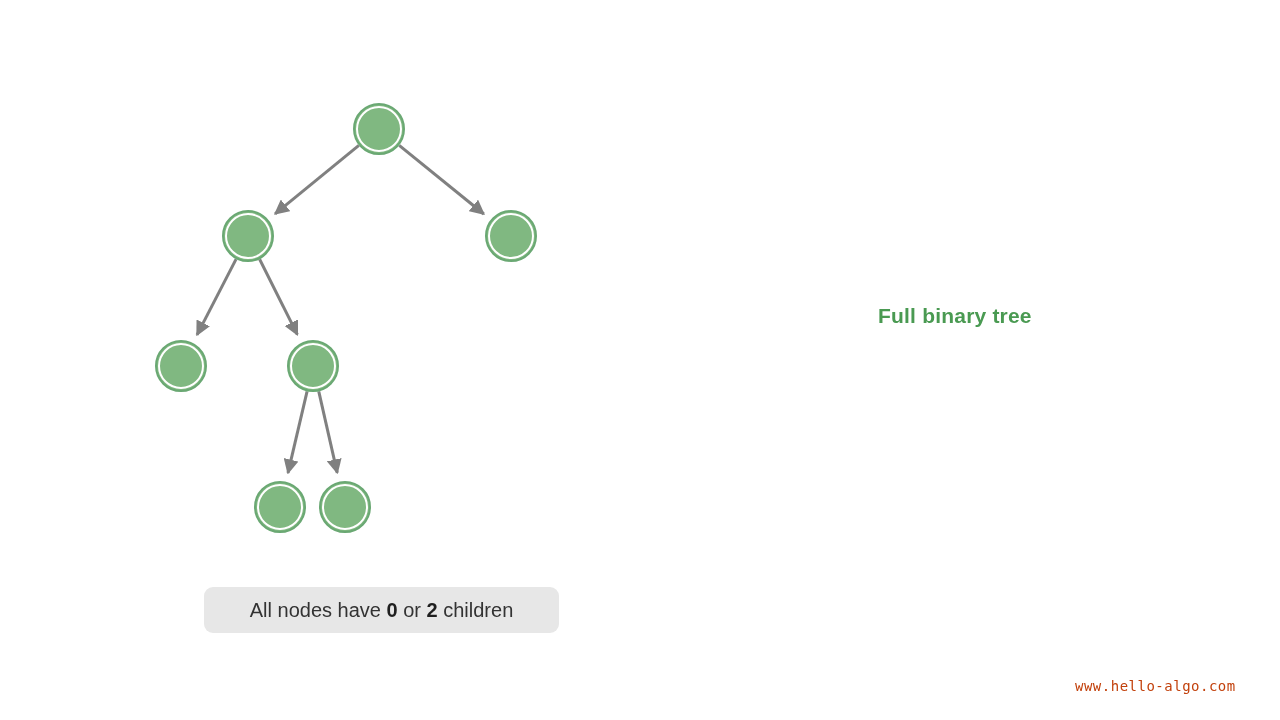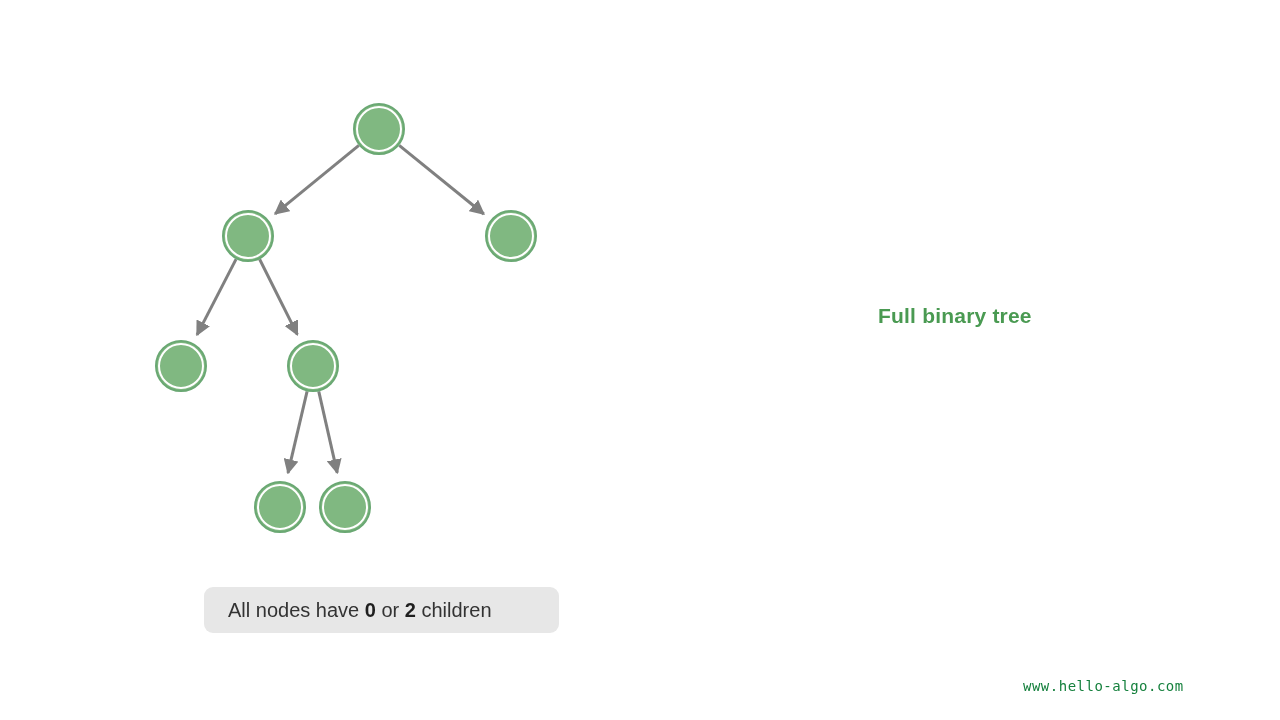--- a/index.html
+++ b/index.html
@@ -33,21 +33,21 @@
     font-weight: bold;
     font-size: 21px;
     letter-spacing: 0.2px;
     color: #4a9a52;
     white-space: nowrap;
   }
   .caption-pill {
     position: absolute;
     display: flex;
     align-items: center;
-    justify-content: flex-start;
+    justify-content: center;
     background: #e7e7e7;
     border-radius: 9px;
     font-family: "Liberation Sans", sans-serif;
     font-size: 20px;
     color: #333333;
     white-space: nowrap;
     padding: 6px 24px;
     box-sizing: border-box;
   }
   .caption-pill .strong {
@@ -125,15 +125,15 @@
   <div class="diagram-title" style="left: 878px; top: 304px; color: rgb(74, 154, 82); text-align: right;">Full binary tree</div>
 
   <div class="caption-pill" style="left: 204px; top: 587px; width: 355px; height: 46px; background: rgb(231, 231, 231); color: rgb(51, 51, 51);">
     <span class="caption-seg">All nodes have </span>
       <span class="caption-seg strong">0</span>
       <span class="caption-seg"> or </span>
       <span class="caption-seg strong">2</span>
       <span class="caption-seg"> children</span>
   </div>
 
-  <div class="watermark" style="left: 1023px; top: 678px; color: #15803d;">www.hello-algo.com</div>
+  <div class="watermark" style="left: 1075px; top: 678px; color: #c2410c;">www.hello-algo.com</div>
 
 </div>
 
 </body></html>

